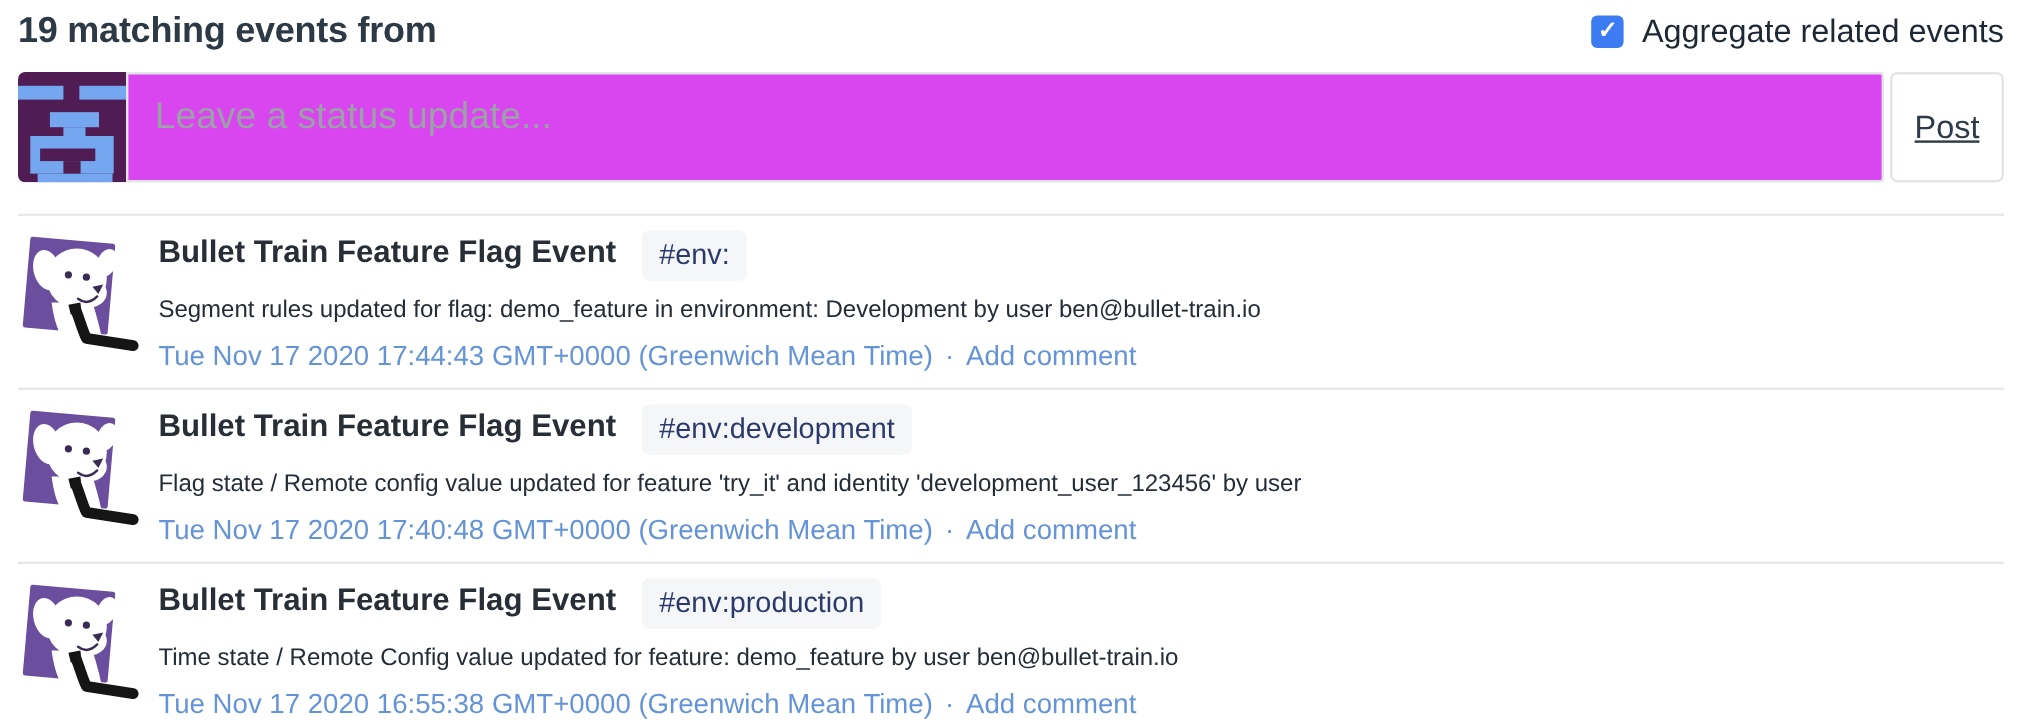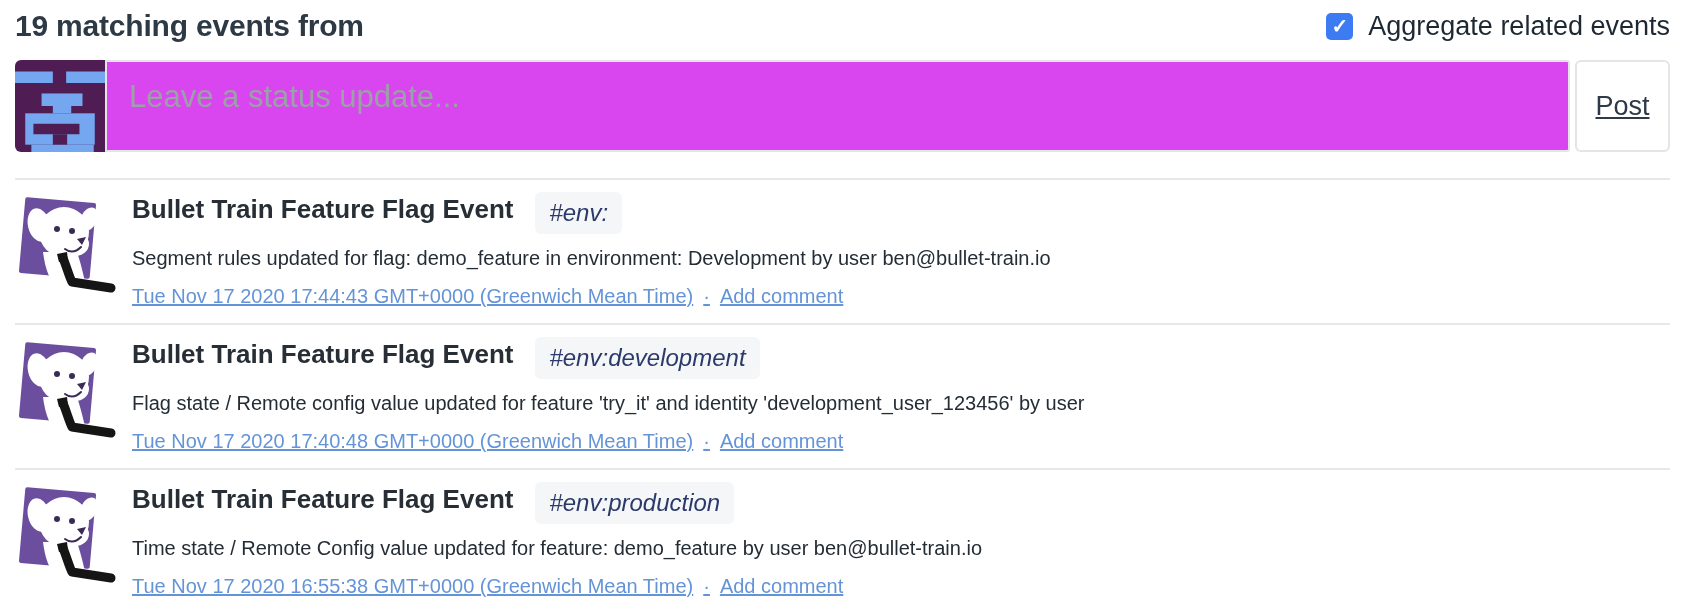--- a/index.html
+++ b/index.html
@@ -105,39 +105,37 @@
   .event-title-row { display: flex; gap: 22px; line-height: 34px; }
   .event-title { font-size: 26px; font-weight: 700; color: #272e35; white-space: nowrap; }
   .event-tag {
     background: #f5f6f7;
     border-radius: 6px;
     padding: 4px 14px;
     font-size: 24px;
     color: #2b3a6b;
     white-space: nowrap;
     cursor: pointer;
-    font-style: italic;
   }
   .event-body {
     margin-top: 8px;
     font-size: 20px;
     line-height: 32px;
     color: #242d36;
     white-space: nowrap;
     overflow: hidden;
   }
   .event-meta {
     margin-top: 7px;
     display: flex;
     align-items: flex-start;
     gap: 10px;
-    font-size: 20px;
+    font-size: 23px;
     line-height: 30px;
     color: #6494d7;
-    text-decoration: underline;
   }
   .event-comment { color: #6494d7; text-decoration: none; cursor: pointer; }
 </style>
 </head>
 <body>
 
 <div class="page">
 
   <div class="header-row">
     <div class="page-title">19 matching events from</div>

